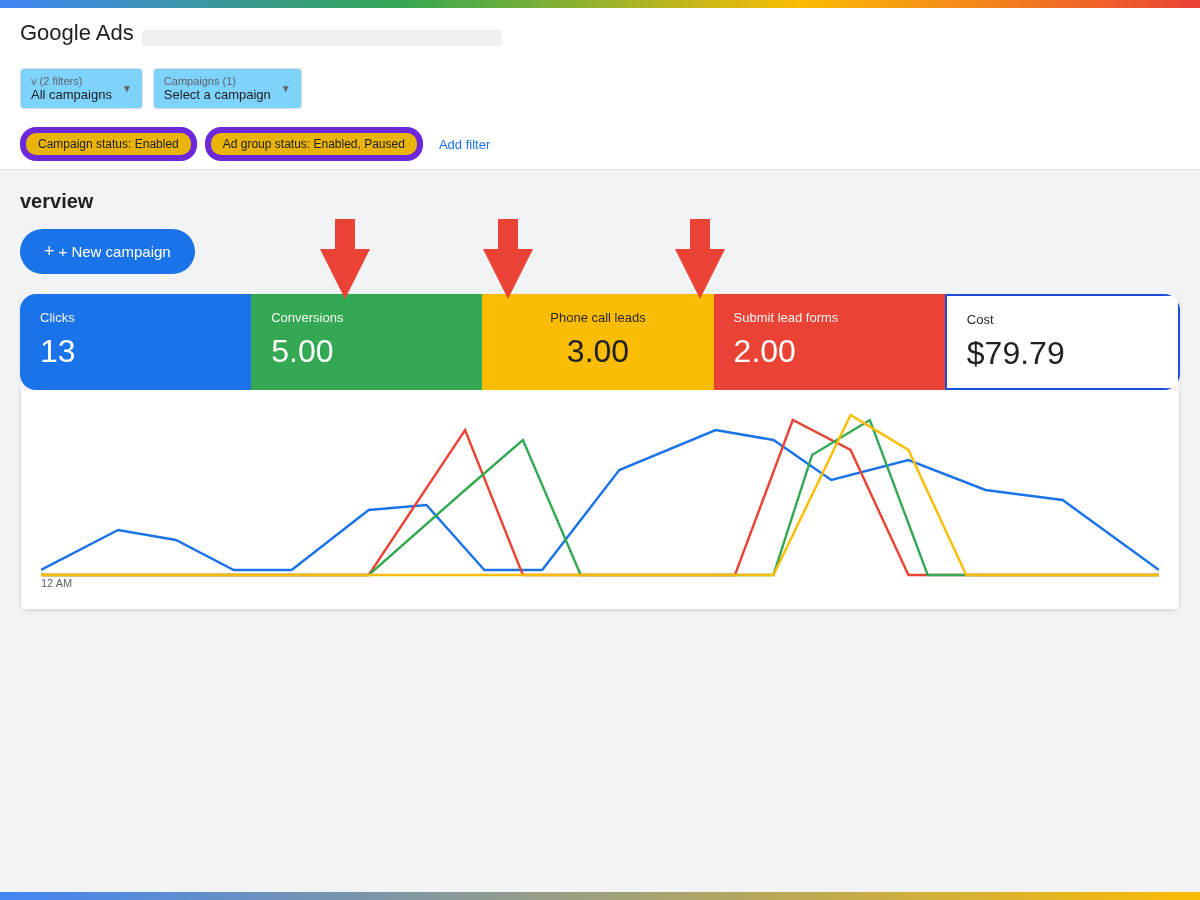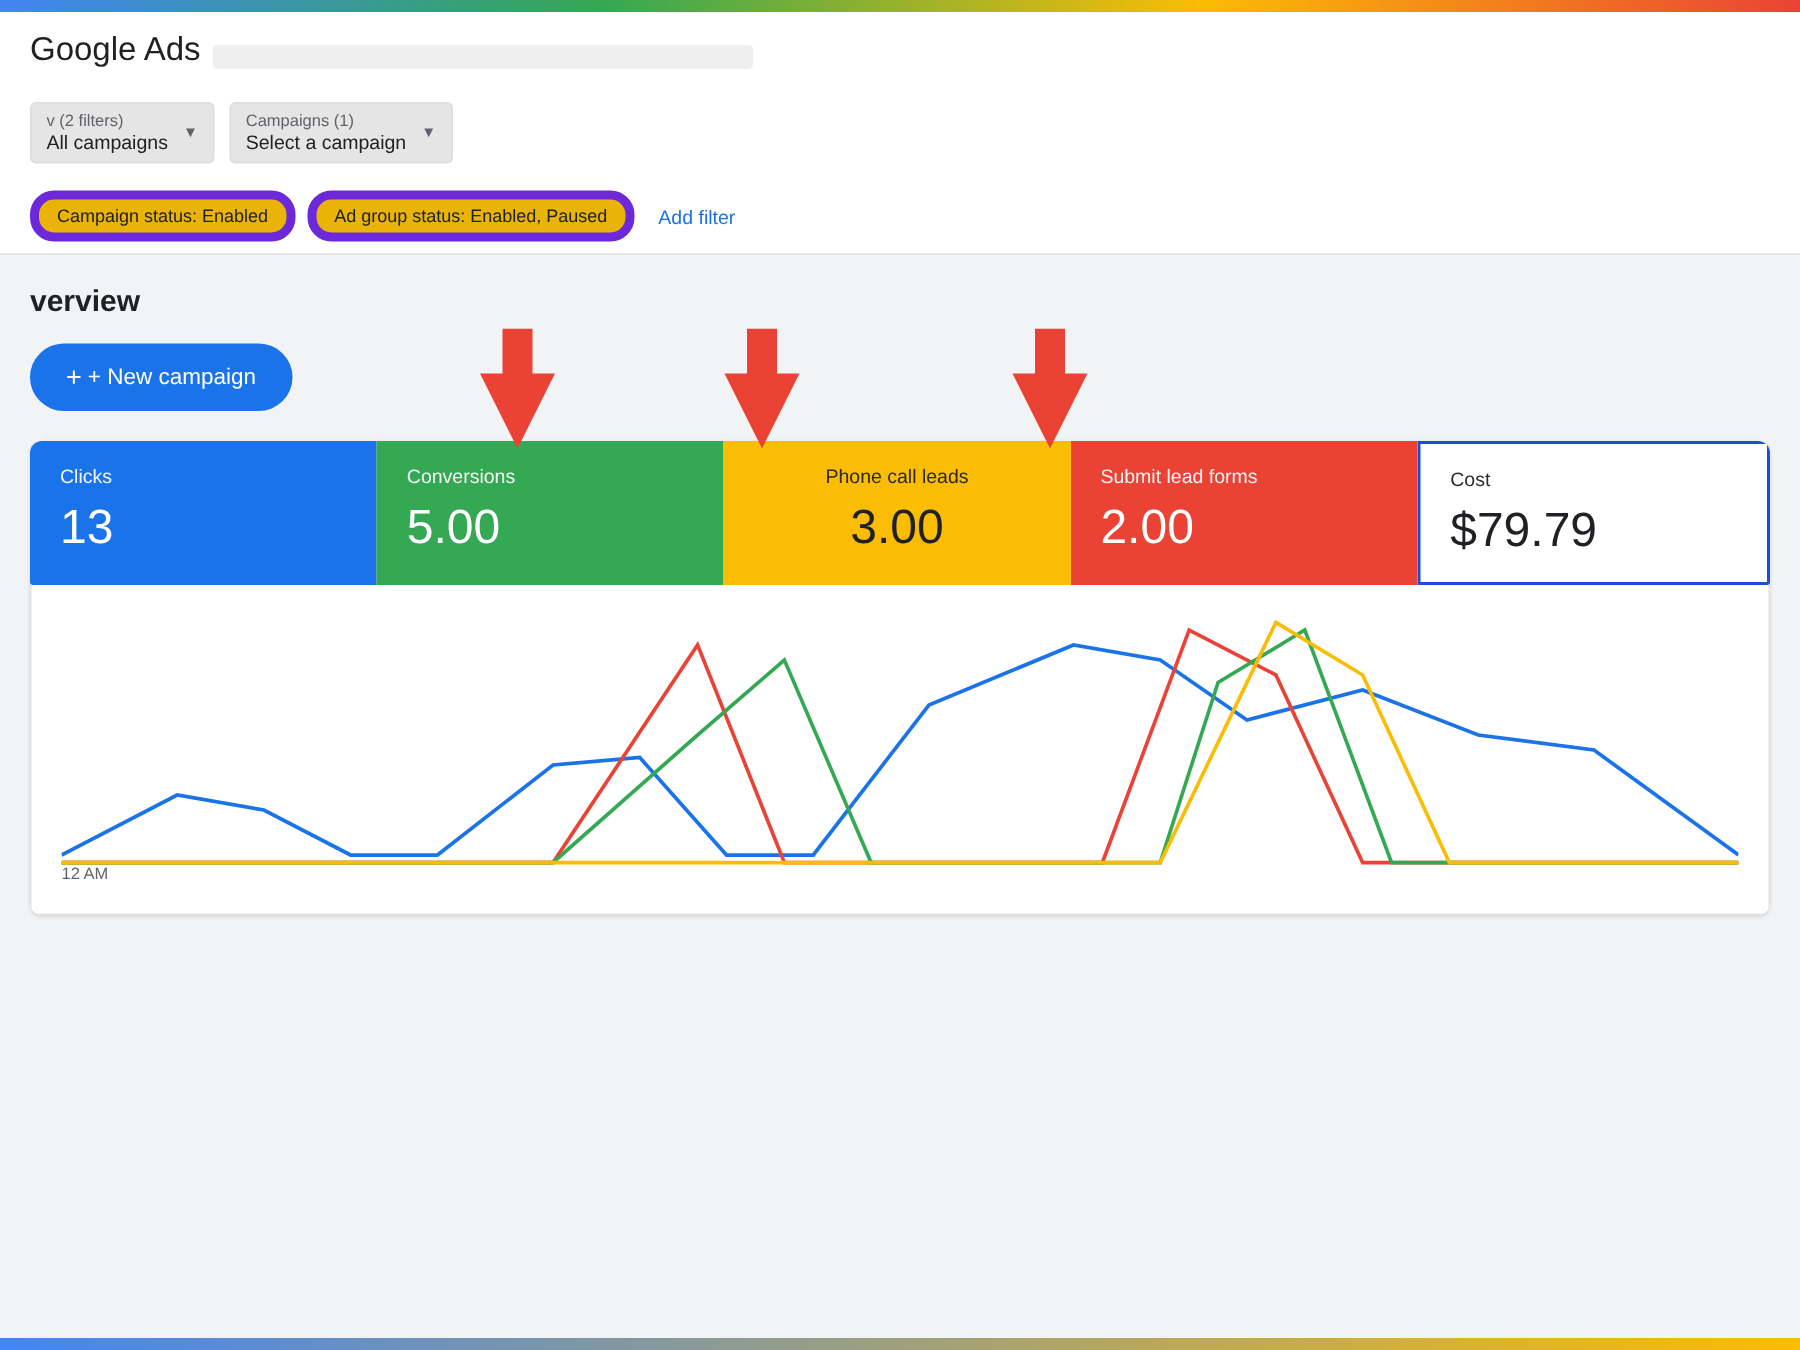--- a/index.html
+++ b/index.html
@@ -39,21 +39,21 @@
       margin-bottom: 10px;
     }
 
     .dropdown {
       display: flex;
       align-items: center;
       gap: 6px;
       border: 1px solid #dadce0;
       border-radius: 4px;
       padding: 6px 10px;
-      background: #e5e5e5;
+      background: #7dd3fc;
       cursor: pointer;
       font-size: 13px;
       color: #202124;
     }
 
     .dropdown-label {
       font-size: 11px;
       color: #5f6368;
       display: block;
     }
@@ -124,21 +124,21 @@
 
     .new-campaign-btn .plus {
       font-size: 18px;
       font-weight: 300;
     }
 
     
     .stat-cards {
       display: flex;
       gap: 0;
-      border-radius: 2px;
+      border-radius: 16px;
       overflow: hidden;
       width: 100%;
       margin-bottom: 0;
     }
 
     .stat-card {
       flex: 1;
       padding: 16px 20px;
       color: white;
     }

